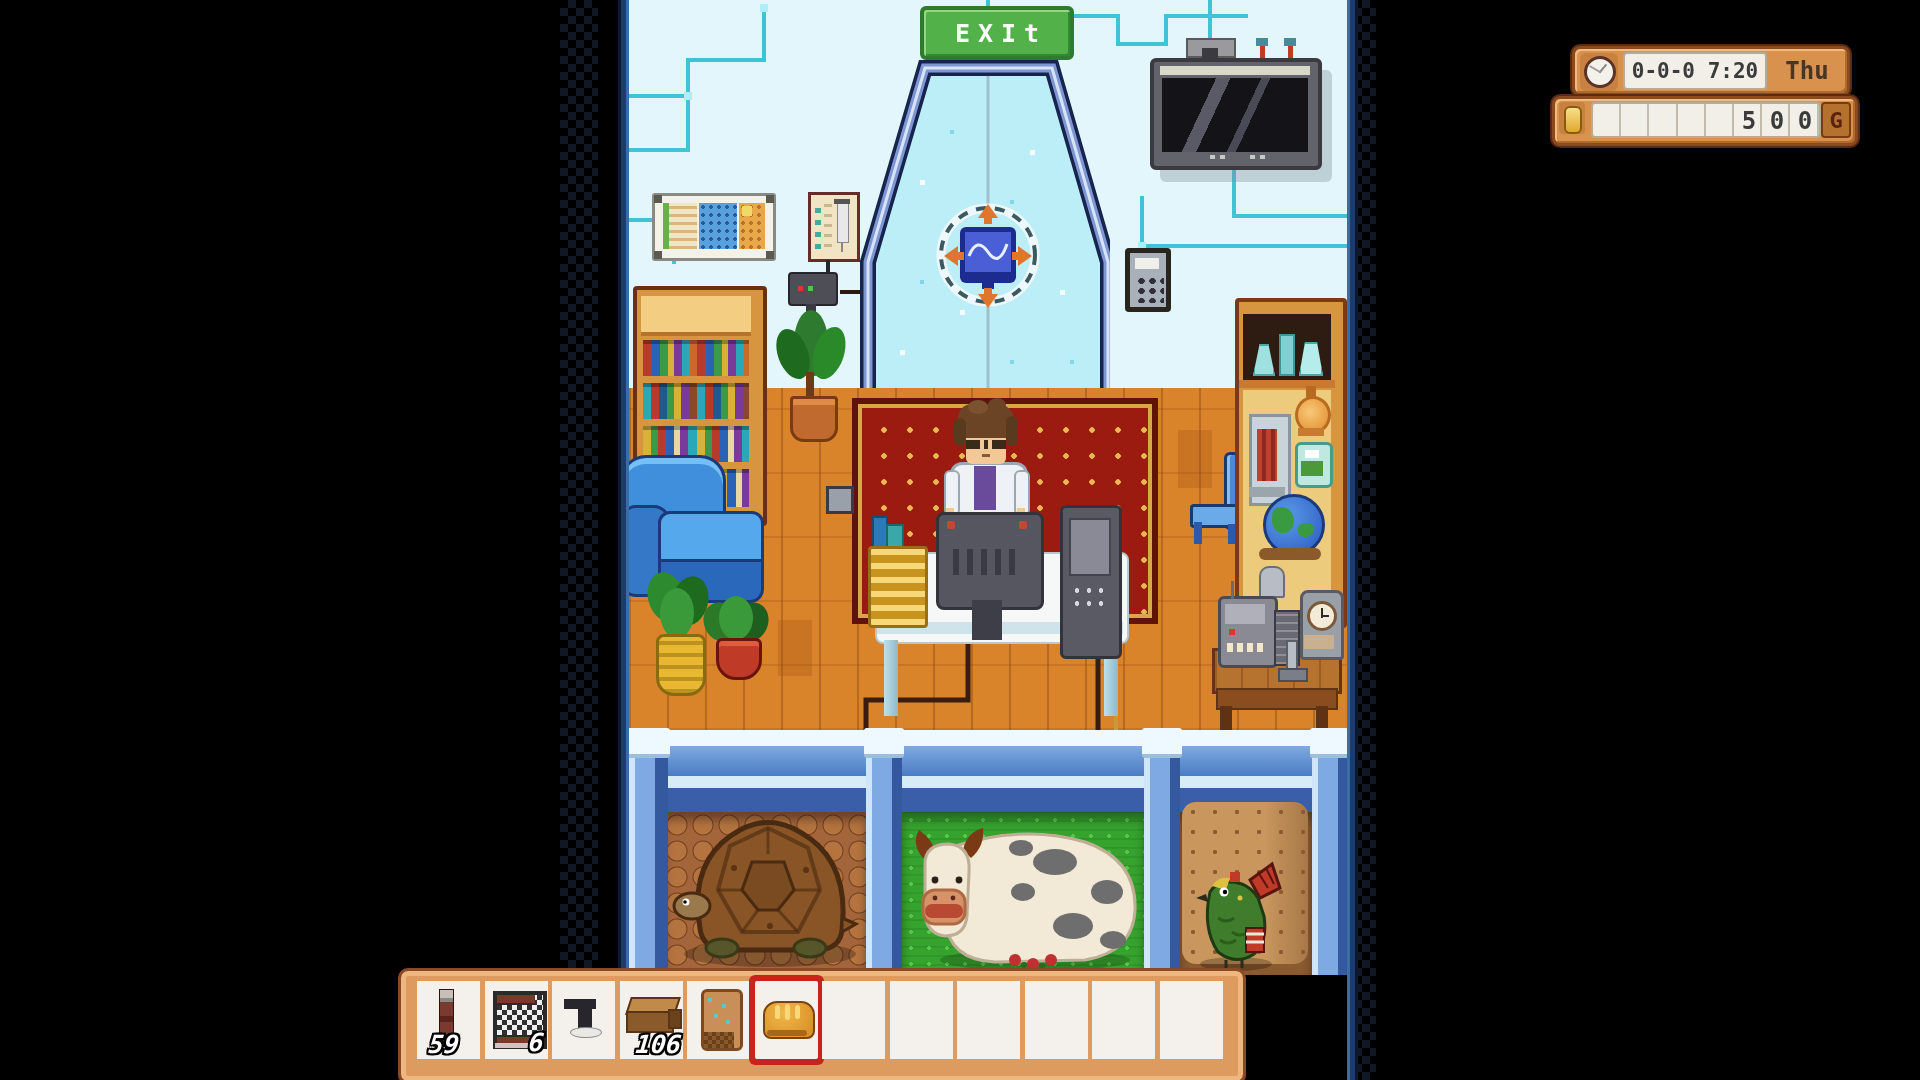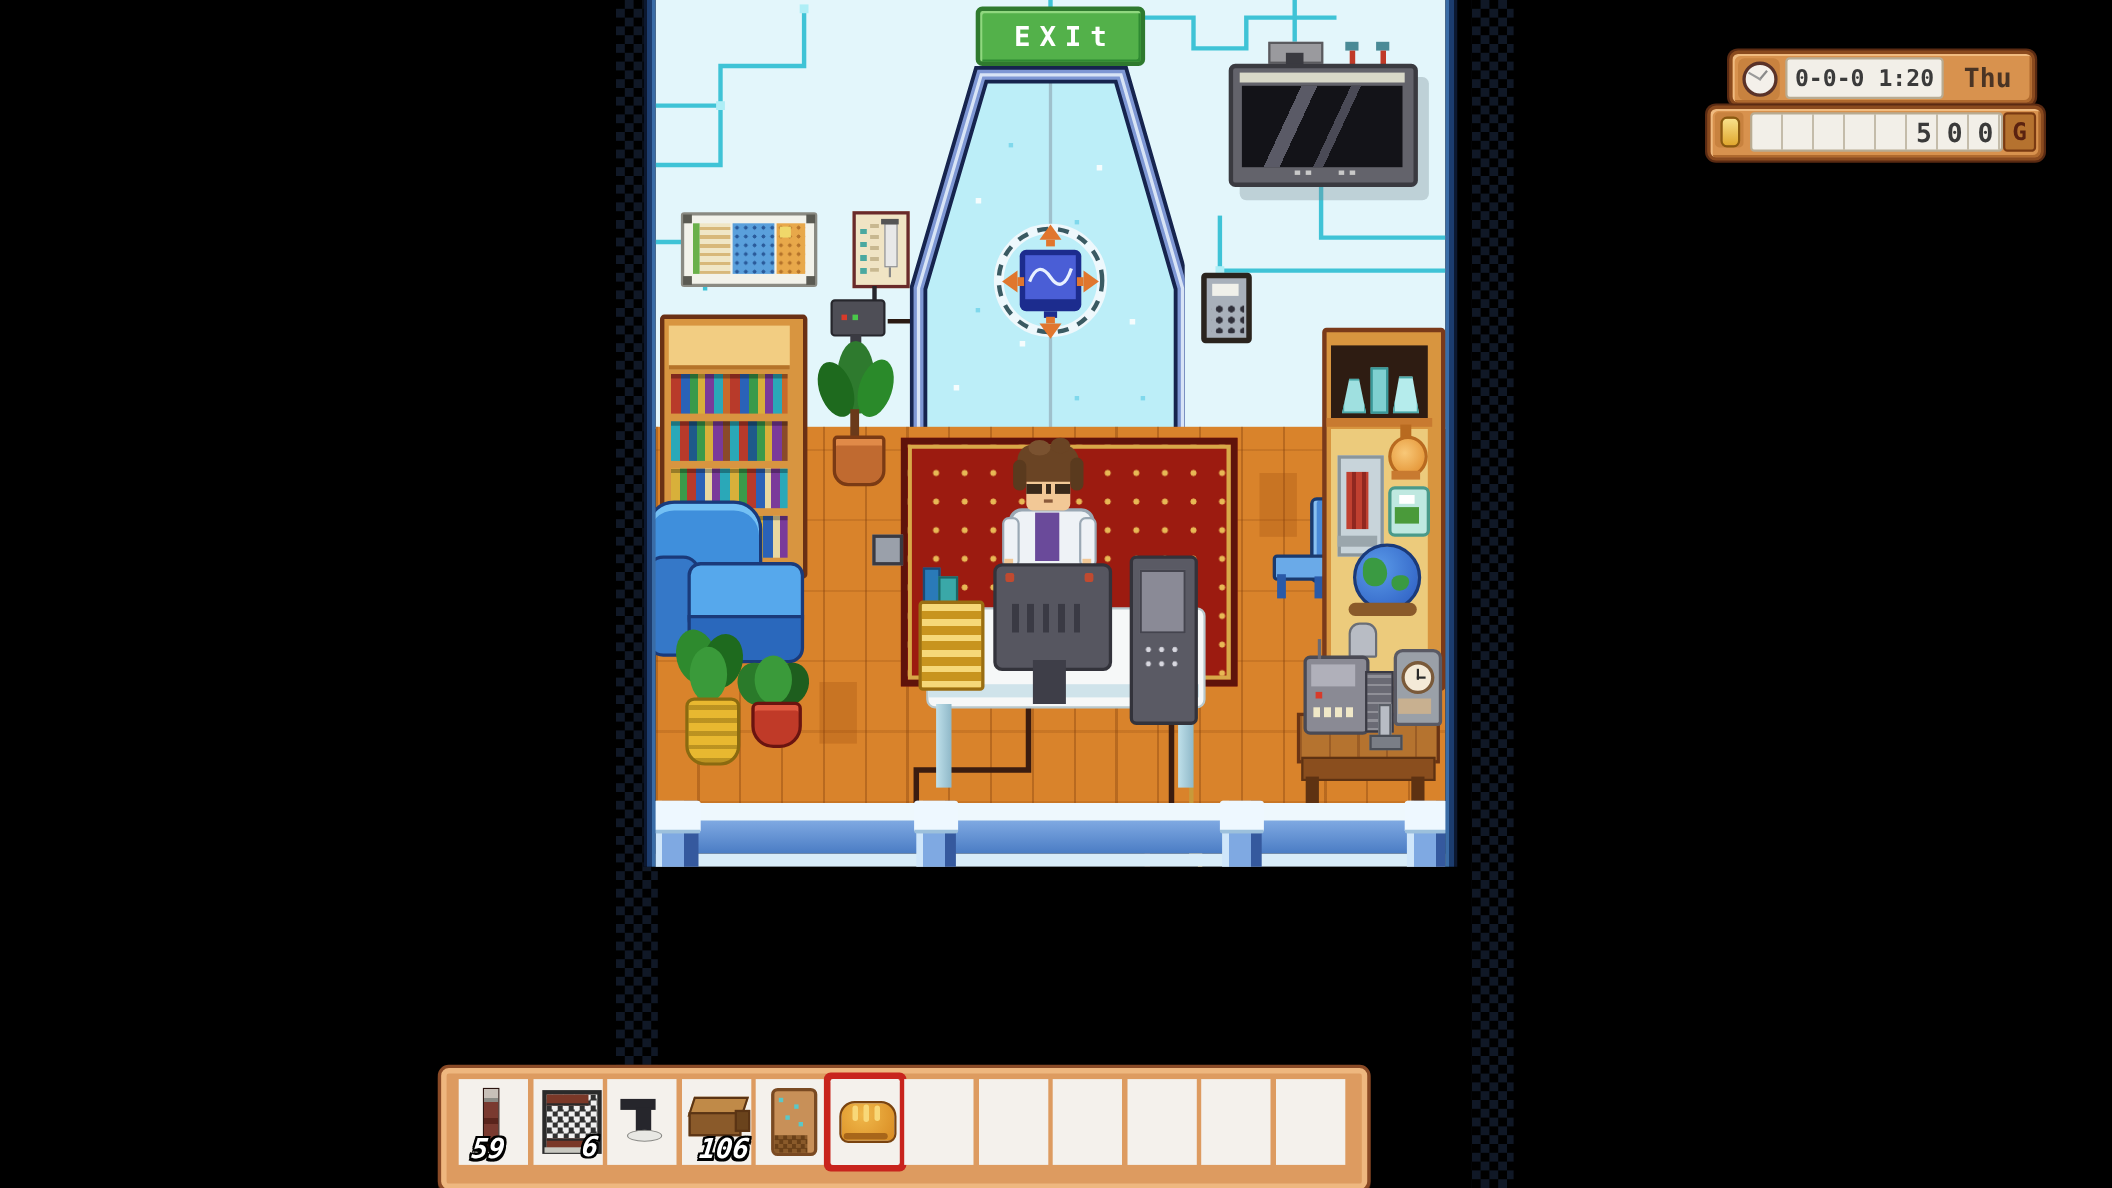--- a/index.html
+++ b/index.html
@@ -22,21 +22,21 @@
   .pen{position:absolute;top:812px;height:163px;box-shadow:inset 0 8px 10px rgba(0,0,0,.35);z-index:10;}
 </style>
 </head>
 <body>
 
 <div class="stage">
 
   <div class="a" style="left:560px;top:0;width:38px;height:1080px;background:repeating-conic-gradient(#101826 0% 25%,#000 0% 50%) 0 0/16px 16px;"></div>
   <div class="a" style="left:1338px;top:0;width:38px;height:1080px;background:repeating-conic-gradient(#101826 0% 25%,#000 0% 50%) 0 0/16px 16px;"></div>
 
-  <div class="a" style="left:585px;top:0;width:740px;height:788px;background:#000;overflow:hidden;">
+  <div class="a" style="left:618px;top:0;width:740px;height:1080px;background:#000;overflow:hidden;">
 
     <div class="a" style="left:11px;top:0;width:718px;height:390px;background:#e3f6fb;"></div>
 
     <svg class="a" style="left:0;top:0;" width="740" height="390">
       <g fill="none" stroke="#3fc3d6" stroke-width="4">
         <path d="M11,96 H70 V60 H146 V8"></path>
         <path d="M70,96 V150 H11"></path>
         <path d="M370,0 V64"></path>
         <path d="M434,16 H500 V44 H548 V16 H630"></path>
         <path d="M592,0 V38"></path>
@@ -399,21 +399,21 @@
   </div>
 
   <div class="panel" style="left:1572px;top:46px;width:272px;height:44px;">
     <div class="a" style="left:5px;top:4px;width:38px;height:38px;background:#c8823f;border-radius:6px;">
       <div class="a" style="left:4px;top:3px;width:26px;height:26px;background:#f4f0ea;border:3px solid #5a3228;border-radius:50%;">
         <div class="a" style="left:12px;top:12px;width:2px;height:11px;background:#8a8a8a;transform-origin:1px 1px;transform:rotate(220deg);"></div>
         <div class="a" style="left:12px;top:12px;width:2px;height:13px;background:#9a9a9a;transform-origin:1px 1px;transform:rotate(120deg);"></div>
       </div>
     </div>
     <div class="whitebox" style="left:48px;top:3px;width:140px;height:34px;display:flex;align-items:center;justify-content:center;">
-      <span class="t" style="font-size:21px;color:#3b3b3b;">0-0-0 1:20</span>
+      <span class="t" style="font-size:21px;color:#3b3b3b;">0-0-0 7:20</span>
     </div>
     <div class="a" style="left:192px;top:0;width:80px;height:44px;display:flex;align-items:center;justify-content:center;">
       <span class="t" style="font-size:24px;color:#4a3424;">Thu</span>
     </div>
   </div>
 
   <div class="panel" style="left:1552px;top:96px;width:300px;height:44px;">
     <div class="a" style="left:4px;top:3px;width:26px;height:32px;background:#c8823f;border-radius:4px;">
       <div class="a" style="left:5px;top:4px;width:14px;height:24px;background:linear-gradient(180deg,#f8e08a,#e0a82e);border:2px solid #8a5a10;border-radius:6px;"></div>
     </div>

